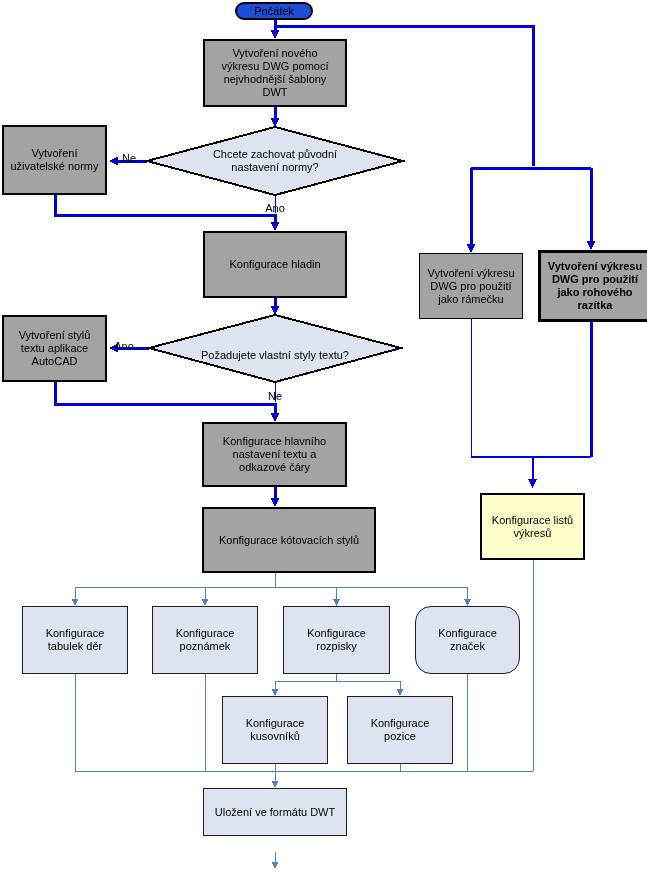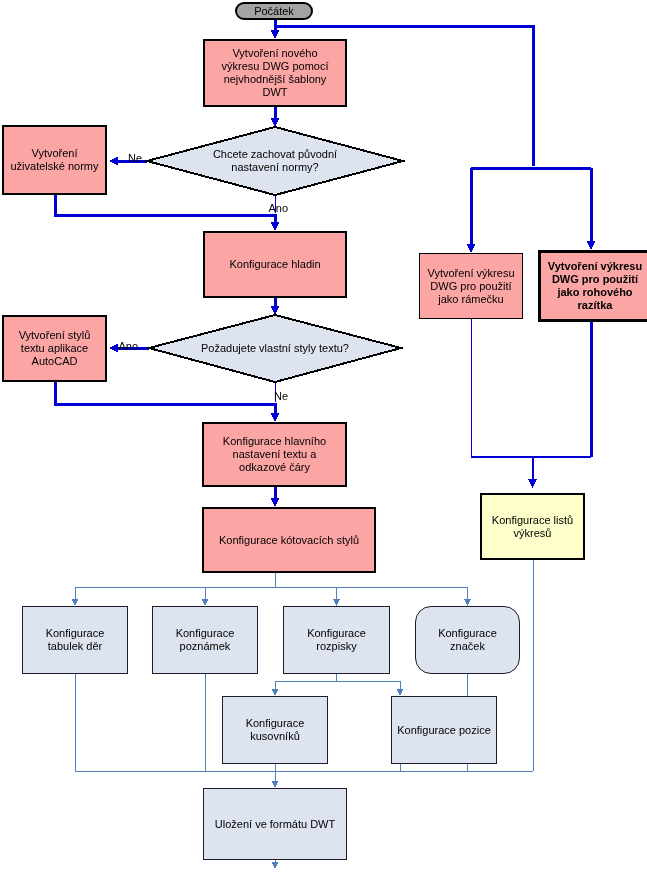--- a/index.html
+++ b/index.html
@@ -7,29 +7,29 @@
     position:relative; width:647px; height:890px; background:#ffffff;
     font-family:"Liberation Sans", sans-serif; font-size:11px; line-height:13px;
     color:#000; overflow:hidden;
   }
   svg.wires { position:absolute; left:0; top:0; z-index:1; }
   .node {
     position:absolute; z-index:2; box-sizing:border-box;
     display:flex; align-items:center; justify-content:center;
     text-align:center;
   }
-  .proc  { background:#fca5a5; border:2px solid #000; }
+  .proc  { background:#a3a3a3; border:2px solid #000; }
   .b1    { border-width:1px; }
   .b3    { border-width:3px; }
   .thin  { background:#dde4ef; border:1px solid #1c1c2e; }
   .hl    { background:#ffffcc; border:2px solid #000; }
-  .oval  { background:#a3a3a3; border:2px solid #000; border-radius:10px; }
+  .oval  { background:#1d4ed8; border:2px solid #000; border-radius:10px; }
   .oval.b1 { border-width:1px; }
   .dtext { background:transparent; border:none; z-index:3; }
-  .lbl   { position:absolute; z-index:3; text-align:right; }
+  .lbl   { position:absolute; z-index:3; text-align:center; }
 </style>
 </head>
 <body>
 
 <div class="canvas">
 
   <svg class="wires" width="647" height="890" viewBox="0 0 647 890" shape-rendering="crispEdges">
 
     <g stroke="#0000d6" stroke-width="3" fill="none">
       <path d="M275 20 V31"></path>
@@ -102,37 +102,37 @@
     <polygon points="149,348 275,315 401,348 275,382" fill="#dde4ef" stroke="#000" stroke-width="2"></polygon>
   </svg>
 
   <div class="node oval" style="left:235px;top:2px;width:78px;height:18px;">Počátek</div>
   <div class="node oval b1" style="left:238px;top:869px;width:74px;height:18px;margin-top:40px;">Konec</div>
 
   <div class="node proc" style="left:203px;top:39px;width:144px;height:68px;padding:0 14px;">Vytvoření nového výkresu DWG pomocí nejvhodnější šablony DWT</div>
   <div class="node dtext" style="left:147px;top:127px;width:256px;height:68px;padding:0 55px;">Chcete zachovat původní nastavení normy?</div>
   <div class="node proc" style="left:2px;top:125px;width:105px;height:70px;padding:0 4px;">Vytvoření uživatelské normy</div>
   <div class="node proc" style="left:203px;top:231px;width:144px;height:67px;">Konfigurace hladin</div>
-  <div class="node dtext" style="left:149px;top:315px;width:252px;height:67px;padding:0 40px;">Požadujete vlastní styly textu?</div>
+  <div class="node dtext" style="left:149px;top:322px;width:252px;height:67px;padding:0 40px;">Požadujete vlastní styly textu?</div>
   <div class="node proc" style="left:2px;top:315px;width:105px;height:67px;padding:0 6px;">Vytvoření stylů textu aplikace AutoCAD</div>
   <div class="node proc" style="left:202px;top:422px;width:145px;height:65px;padding:0 14px;">Konfigurace hlavního nastavení textu a odkazové čáry</div>
   <div class="node proc" style="left:202px;top:507px;width:174px;height:66px;padding:12px 12px;">Konfigurace kótovacích stylů</div>
 
   <div class="node proc b1" style="left:419px;top:253px;width:104px;height:66px;padding:0 4px;">Vytvoření výkresu DWG pro použití jako rámečku</div>
   <div class="node proc b3" style="left:538px;top:250px;width:114px;height:72px;padding:0 4px;font-weight:bold;">Vytvoření výkresu DWG pro použití jako rohového razítka</div>
   <div class="node hl" style="left:480px;top:493px;width:105px;height:67px;padding:12px 8px;">Konfigurace listů výkresů</div>
 
   <div class="node thin" style="left:22px;top:606px;width:106px;height:68px;padding:0 10px;">Konfigurace tabulek děr</div>
   <div class="node thin" style="left:152px;top:606px;width:106px;height:68px;padding:0 10px;">Konfigurace poznámek</div>
   <div class="node thin" style="left:283px;top:606px;width:107px;height:68px;padding:8px 10px;">Konfigurace rozpisky</div>
   <div class="node thin" style="left:415px;top:606px;width:105px;height:68px;padding:0 10px;border-radius:16px;">Konfigurace značek</div>
 
   <div class="node thin" style="left:222px;top:696px;width:106px;height:68px;padding:0 10px;">Konfigurace kusovníků</div>
-  <div class="node thin" style="left:347px;top:696px;width:106px;height:68px;padding:0 4px;margin-left:44px;">Konfigurace pozice</div>
+  <div class="node thin" style="left:347px;top:696px;width:106px;height:68px;padding:0 22px;">Konfigurace pozice</div>
 
-  <div class="node thin" style="left:203px;top:788px;width:144px;height:72px;padding:0 6px;">Uložení ve formátu DWT</div>
+  <div class="node thin" style="left:203px;top:788px;width:144px;height:48px;padding:0 6px;">Uložení ve formátu DWT</div>
 
   <div class="lbl" style="left:116px;top:152px;width:26px;">Ne</div>
   <div class="lbl" style="left:262px;top:202px;width:26px;">Ano</div>
   <div class="lbl" style="left:110px;top:340px;width:28px;">Ano</div>
   <div class="lbl" style="left:262px;top:390px;width:26px;">Ne</div>
 
 </div>
 
 </body></html>

